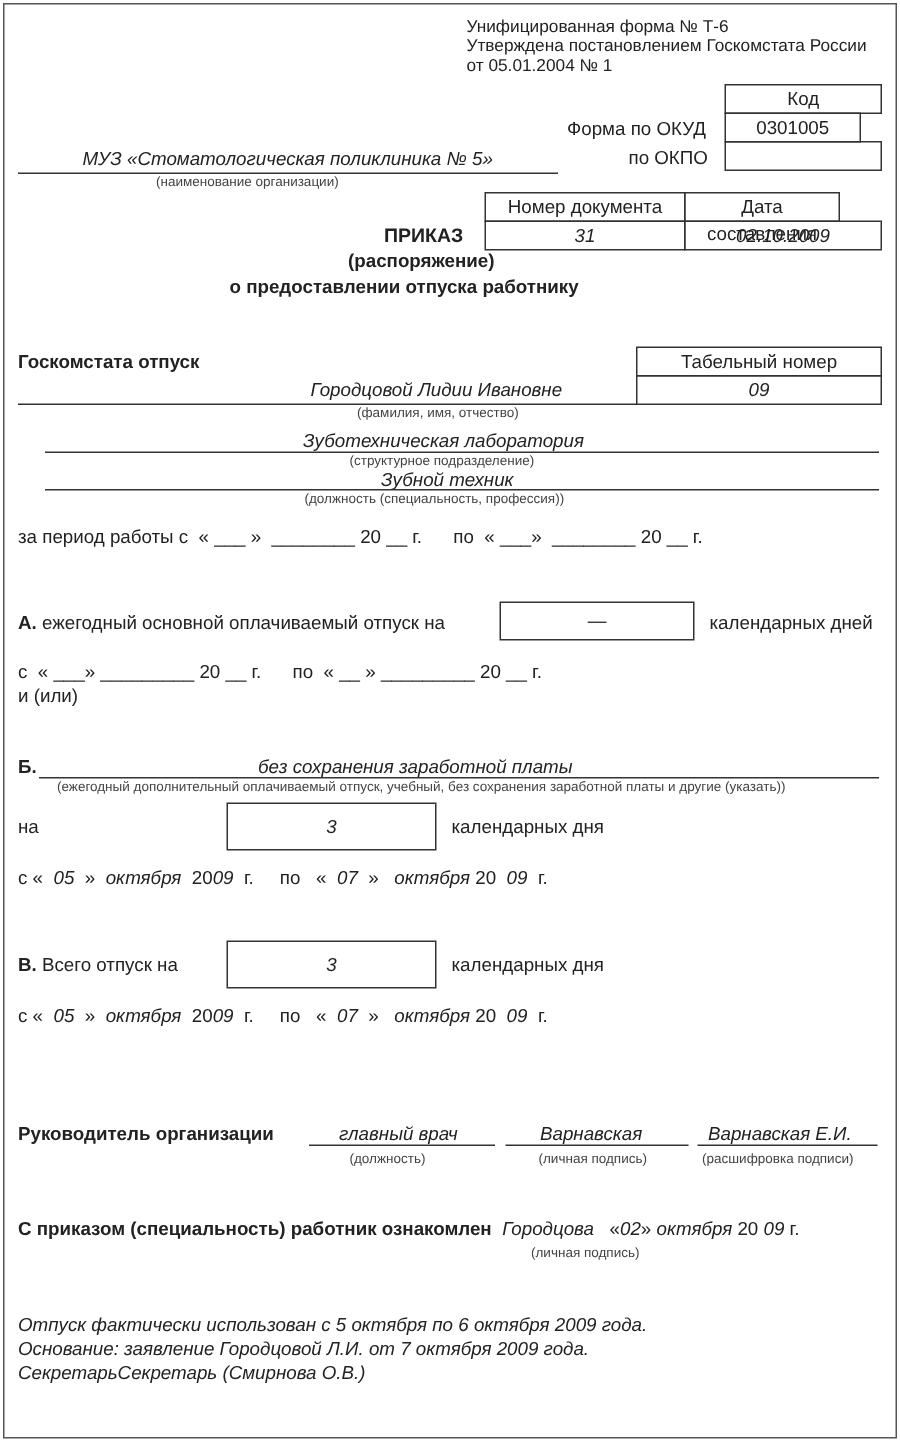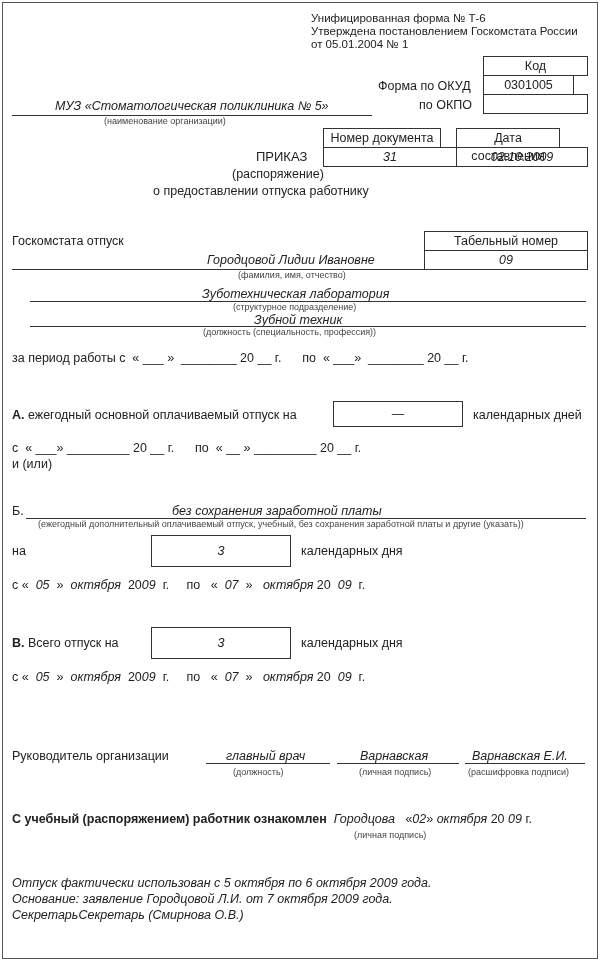--- a/index.html
+++ b/index.html
@@ -4,21 +4,21 @@
 <style>
   html, body { margin:0; padding:0; background:#fff; }
   body { width:600px; height:961px; position:relative; overflow:hidden;
          font-family:"Liberation Sans", sans-serif; color:#222; }
   .frame { position:absolute; left:2px; top:2px; width:594px; height:955px; border:1px solid #555; }
   .abs { position:absolute; white-space:nowrap; }
   .t12 { font-size:12.5px; }
   .t11 { font-size:11.5px; }
   .t9 { font-size:9px; color:#444; }
   .it { font-style:italic; }
-  .b { font-weight:normal; }
+  .b { font-weight:bold; }
   .cell { position:absolute; border:1px solid #333; box-sizing:border-box; text-align:center; font-size:12.5px; }
   .line { position:absolute; border-bottom:1px solid #333; height:0; }
   .u { }
   .box { position:absolute; border:1px solid #333; box-sizing:border-box; text-align:center; font-size:12.5px; font-style:italic; }
 </style>
 </head>
 <body>
 
 <div class="frame"></div>
 
@@ -29,21 +29,21 @@
 <div class="cell" style="left:483px;top:56px;width:105px;height:20px;line-height:18px">Код</div>
 <div class="cell" style="left:483px;top:75px;width:91px;height:20px;line-height:18px">0301005</div>
 <div class="cell" style="left:483px;top:94px;width:105px;height:20px;line-height:18px"></div>
 <div class="abs t12" style="left:378px;top:79px">Форма по ОКУД</div>
 <div class="abs t12" style="left:419px;top:98px">по ОКПО</div>
 
 <div class="abs t12 it" style="left:55px;top:99px">МУЗ «Стоматологическая поликлиника № 5»</div>
 <div class="line" style="left:12px;top:115px;width:360px"></div>
 <div class="abs t9" style="left:104px;top:116px">(наименование организации)</div>
 
-<div class="cell" style="left:323px;top:128px;width:118px;height:20px;line-height:18px">Номер документа</div>
+<div class="cell" style="left:323px;top:128px;width:134px;height:20px;line-height:18px">Номер документа</div>
 <div class="cell" style="left:456px;top:128px;width:104px;height:20px;line-height:18px">Дата составления</div>
 <div class="cell it" style="left:323px;top:147px;width:134px;height:20px;line-height:18px">31</div>
 <div class="cell it" style="left:456px;top:147px;width:132px;height:20px;line-height:18px">02.10.2009</div>
 
 <div class="abs b" style="left:256px;top:149px;font-size:13px">ПРИКАЗ</div>
 <div class="abs b" style="left:232px;top:167px;font-size:12.5px">(распоряжение)</div>
 <div class="abs b" style="left:153px;top:184px;font-size:12.5px">о предоставлении отпуска работнику</div>
 
 <div class="abs t12 b" style="left:12px;top:234px">Госкомстата отпуск</div>
 <div class="cell" style="left:424px;top:231px;width:164px;height:20px;line-height:18px">Табельный номер</div>
@@ -96,21 +96,21 @@
 <div class="abs t12 it" style="left:226px;top:749px">главный врач</div>
 <div class="line" style="left:337px;top:763px;width:122px"></div>
 <div class="abs t12 it" style="left:360px;top:749px">Варнавская</div>
 <div class="line" style="left:465px;top:763px;width:120px"></div>
 <div class="abs t12 it" style="left:472px;top:749px">Варнавская Е.И.</div>
 <div class="abs t9" style="left:233px;top:767px">(должность)</div>
 <div class="abs t9" style="left:359px;top:767px">(личная подпись)</div>
 <div class="abs t9" style="left:468px;top:767px">(расшифровка подписи)</div>
 
 <div class="abs t12" style="left:12px;top:812px">
-  <b>С учебный (распоряжением) работник ознакомлен</b>
+  <b>С приказом (специальность) работник ознакомлен</b>
   <span class="it u">&nbsp;<span>Городцова</span>&nbsp;</span>
   &nbsp;<span>«</span><span class="it u"><span>02</span></span><span>»</span>
   <span class="it u"><span>октября</span></span>
   <span>20</span> <span class="it u"><span>09</span></span> <span>г.</span>
 </div>
 <div class="abs t9" style="left:354px;top:830px">(личная подпись)</div>
 
 <div class="abs t12 it" style="left:12px;top:876px">Отпуск фактически использован с 5 октября по 6 октября 2009 года.</div>
 <div class="abs t12 it" style="left:12px;top:892px">Основание: заявление Городцовой Л.И. от 7 октября 2009 года.</div>
 <div class="abs t12 it" style="left:12px;top:908px">

